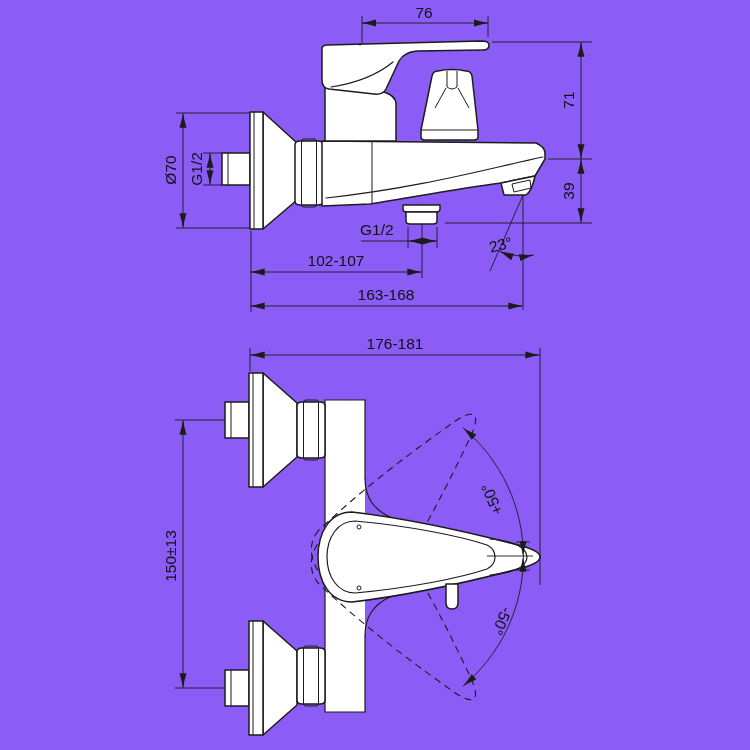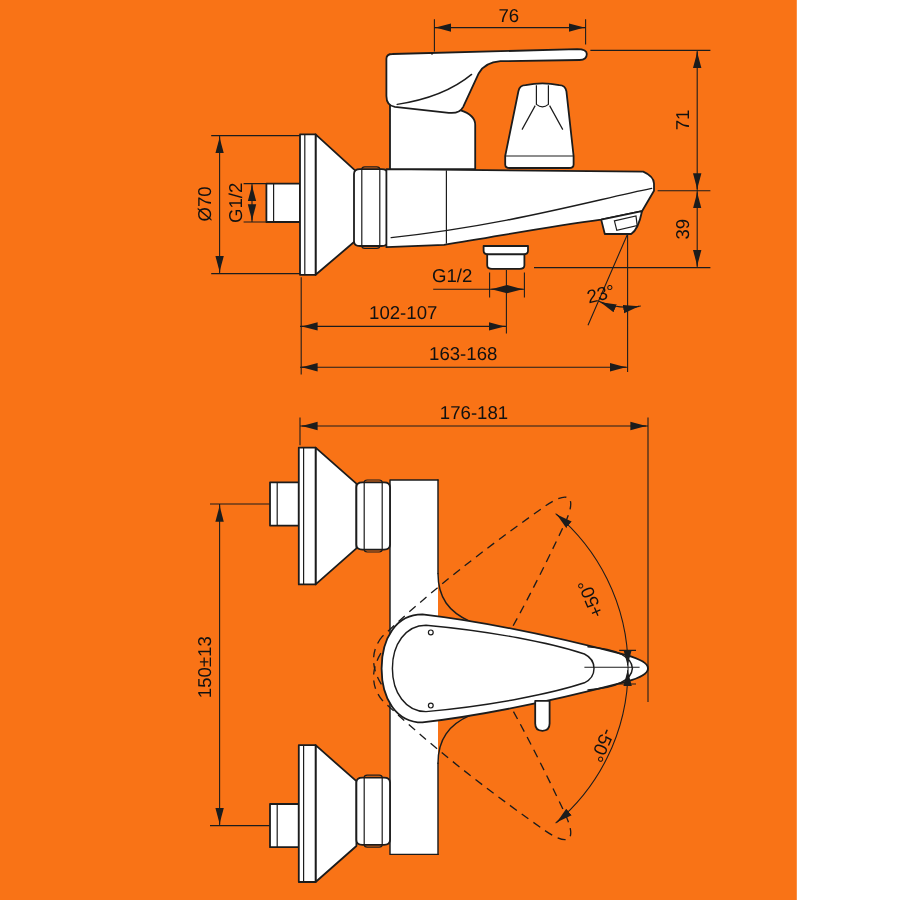--- a/index.html
+++ b/index.html
@@ -1,16 +1,16 @@
 <!DOCTYPE html>
 <html><head>
 <meta charset="utf-8">
 <style>
   html,body{margin:0;padding:0;background:#ffffff;}
-  .page{width:664px;height:750px;background:#f97316;position:relative;overflow:hidden;}
+  .page{width:750px;height:750px;background:#8b5cf6;position:relative;overflow:hidden;}
   svg{display:block;}
   .part{fill:#ffffff;stroke:#1c1c1c;stroke-width:1.5;stroke-linejoin:round;}
   .partline{fill:none;stroke:#1c1c1c;stroke-width:1.2;stroke-linejoin:round;stroke-linecap:round;}
   .thin{fill:none;stroke:#1c1c1c;stroke-width:1;}
   .dim{fill:none;stroke:#1c1c1c;stroke-width:0.9;}
   .dashed{fill:none;stroke:#1c1c1c;stroke-width:1.1;stroke-dasharray:7 5;}
   .dimtext{font-family:"Liberation Sans","DejaVu Sans",sans-serif;font-size:15.5px;fill:#111;}
   .anchor-mid{text-anchor:middle;}
 </style>
 </head>

